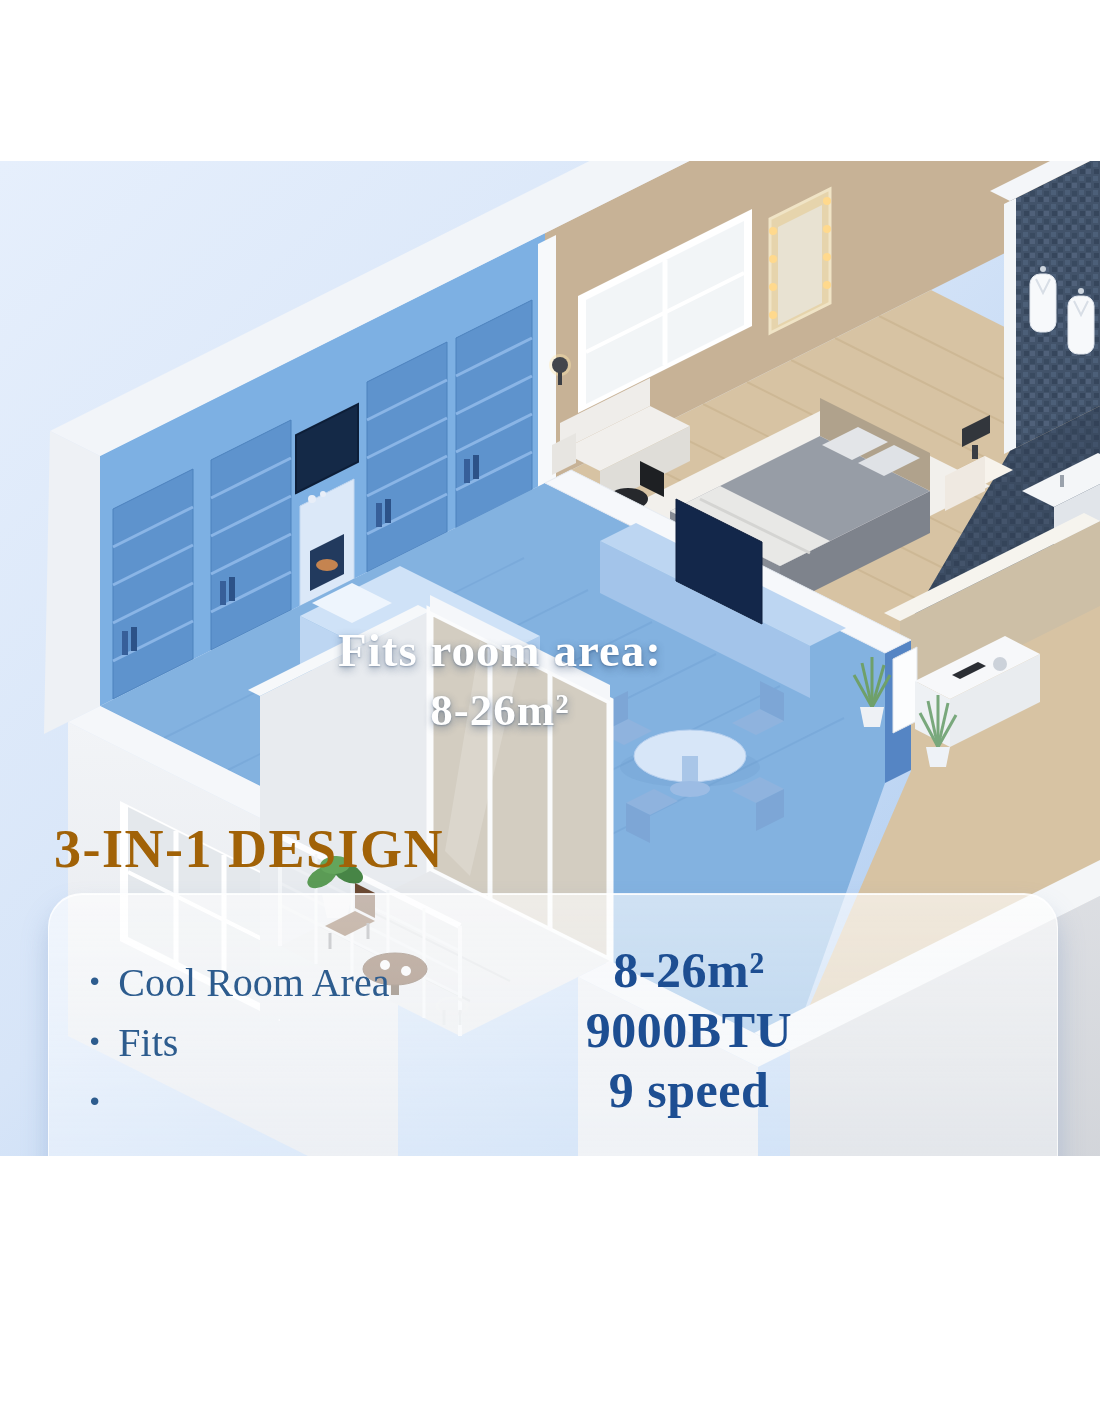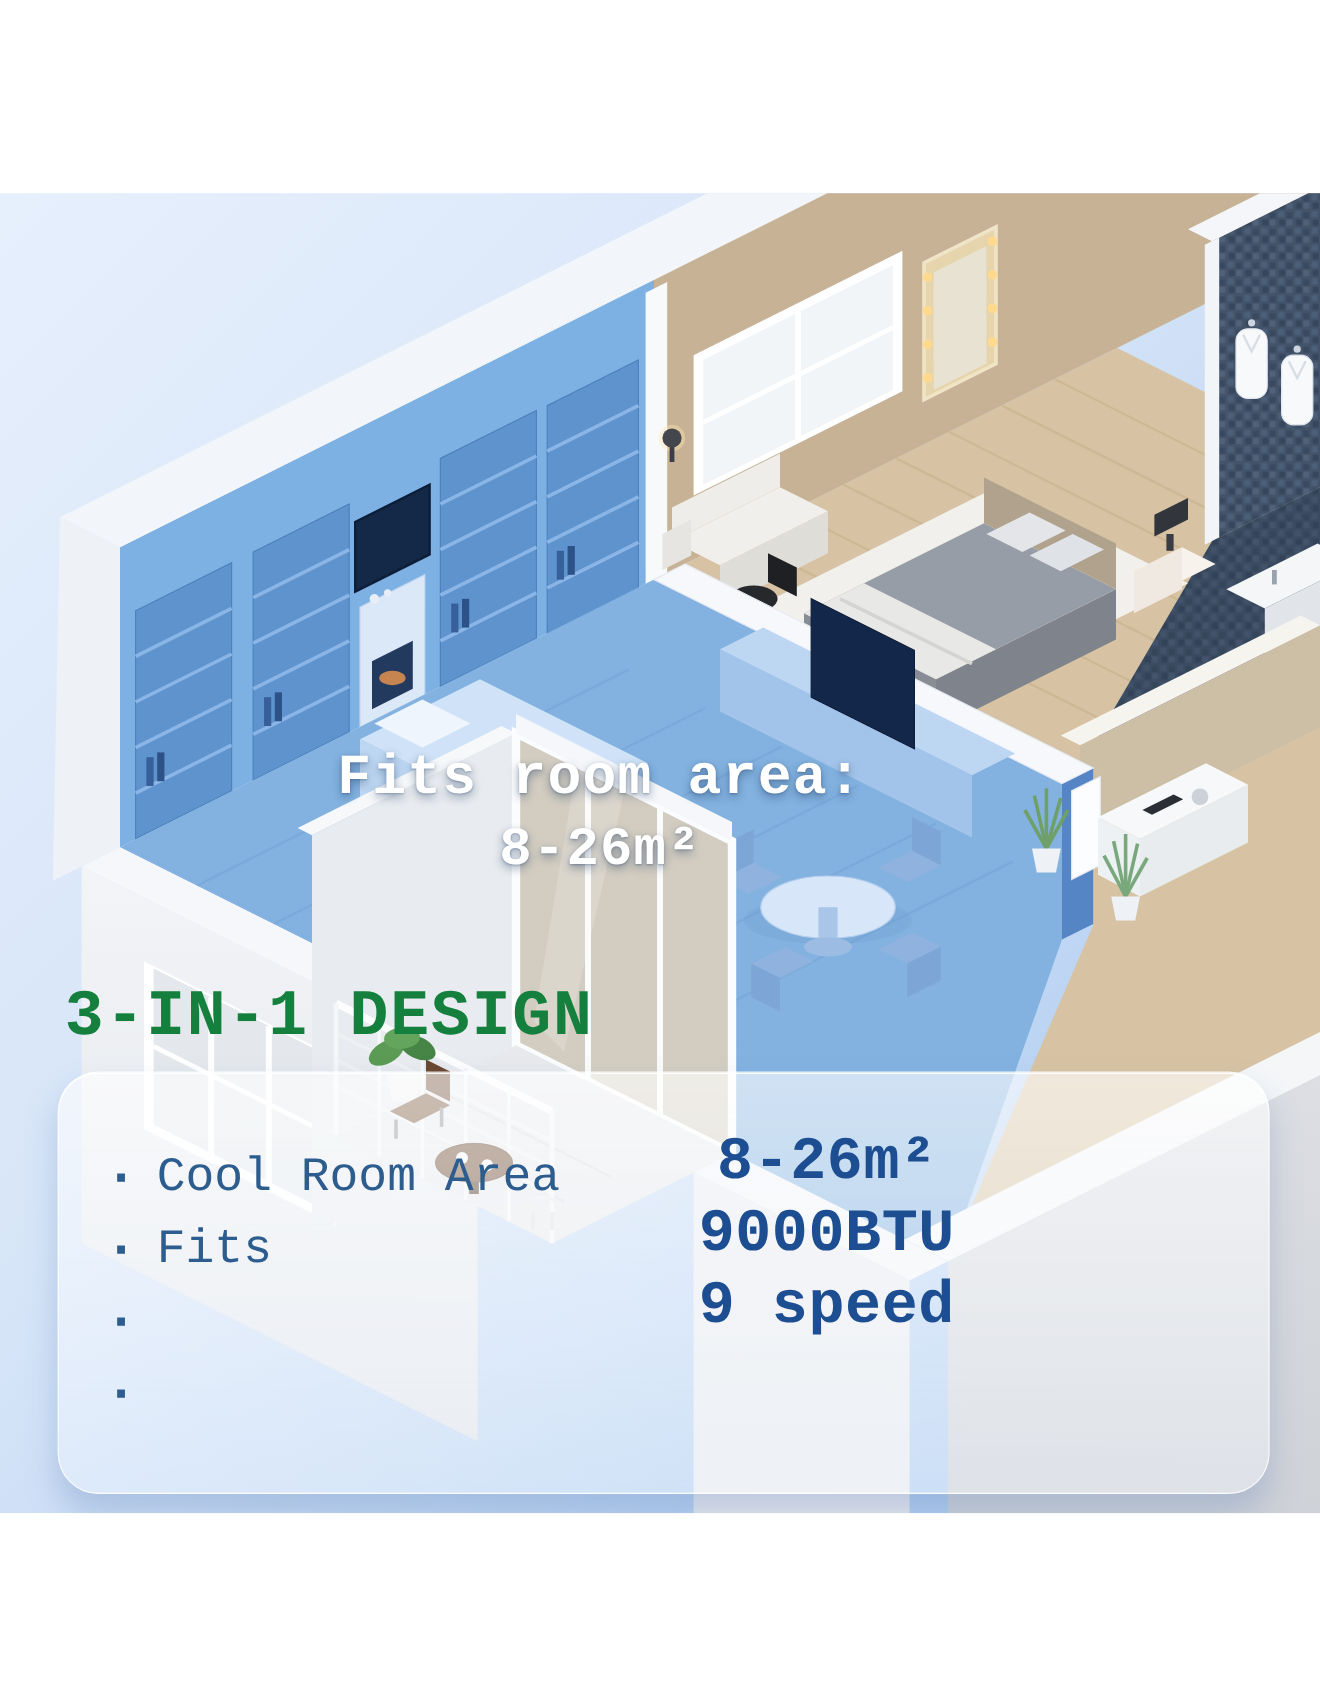--- a/index.html
+++ b/index.html
@@ -1,30 +1,30 @@
 <!DOCTYPE html>
 <html><head>
 <meta charset="utf-8">
 <style>
   html,body{margin:0;padding:0;background:#ffffff;}
-  .page{position:relative;width:1100px;height:1422px;background:#ffffff;overflow:hidden;
-        font-family:Liberation Mono, monospace;}
+  .page{position:relative;width:1100px;height:1156px;background:#ffffff;overflow:hidden;
+        font-family:Liberation Serif, serif;}
   .band{position:absolute;left:0;width:1100px;background:#ffffff;}
   .band.top{top:0;height:161px;}
   .band.bottom{top:1261px;height:161px;}
   .content{position:absolute;left:0;top:161px;width:1100px;height:1100px;
            background:linear-gradient(135deg,#e6effc 0%,#d7e5f8 42%,#b6d1f2 78%,#a9c9ef 100%);}
   .scene{position:absolute;left:0;top:0;width:1100px;height:1100px;display:block;}
   .room-area-label{position:absolute;left:150px;top:462px;width:700px;text-align:center;
                    color:#ffffff;font-weight:bold;
                    text-shadow:0 3px 8px rgba(30,60,100,.45),0 1px 2px rgba(30,60,100,.35);}
   .room-area-label .l1{font-size:47px;letter-spacing:1px;}
   .room-area-label .l2{font-size:45px;margin-top:7px;letter-spacing:1px;}
   .headline{position:absolute;left:54px;top:818px;font-size:54px;font-weight:800;
-            color:#15803d;letter-spacing:1.5px;}
+            color:#a16207;letter-spacing:1.5px;}
   .panel{position:absolute;left:48px;top:893px;width:1008px;height:350px;border-radius:34px;
          background:linear-gradient(180deg,rgba(255,255,255,.62),rgba(244,249,255,.40));
          border:1px solid rgba(255,255,255,.75);
          box-shadow:0 16px 26px rgba(110,140,190,.35), inset 0 1px 0 rgba(255,255,255,.9);}
   .features{position:absolute;left:38px;top:58px;}
   .feature-row{height:60px;display:flex;align-items:center;font-size:40px;color:#2d5c8e;}
   .feature-row .bullet{font-size:46px;font-weight:bold;margin-right:16px;line-height:1;}
   .values{position:absolute;left:420px;top:46px;width:440px;text-align:center;}
   .value-row{height:60px;line-height:60px;font-size:50px;font-weight:800;color:#1d4e92;
              letter-spacing:.5px;}

